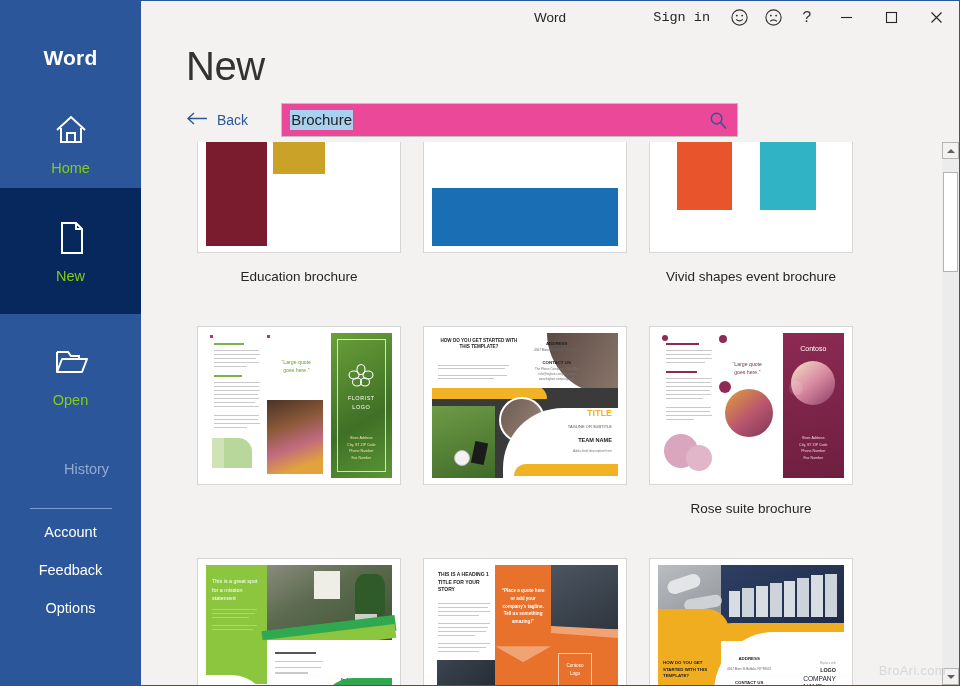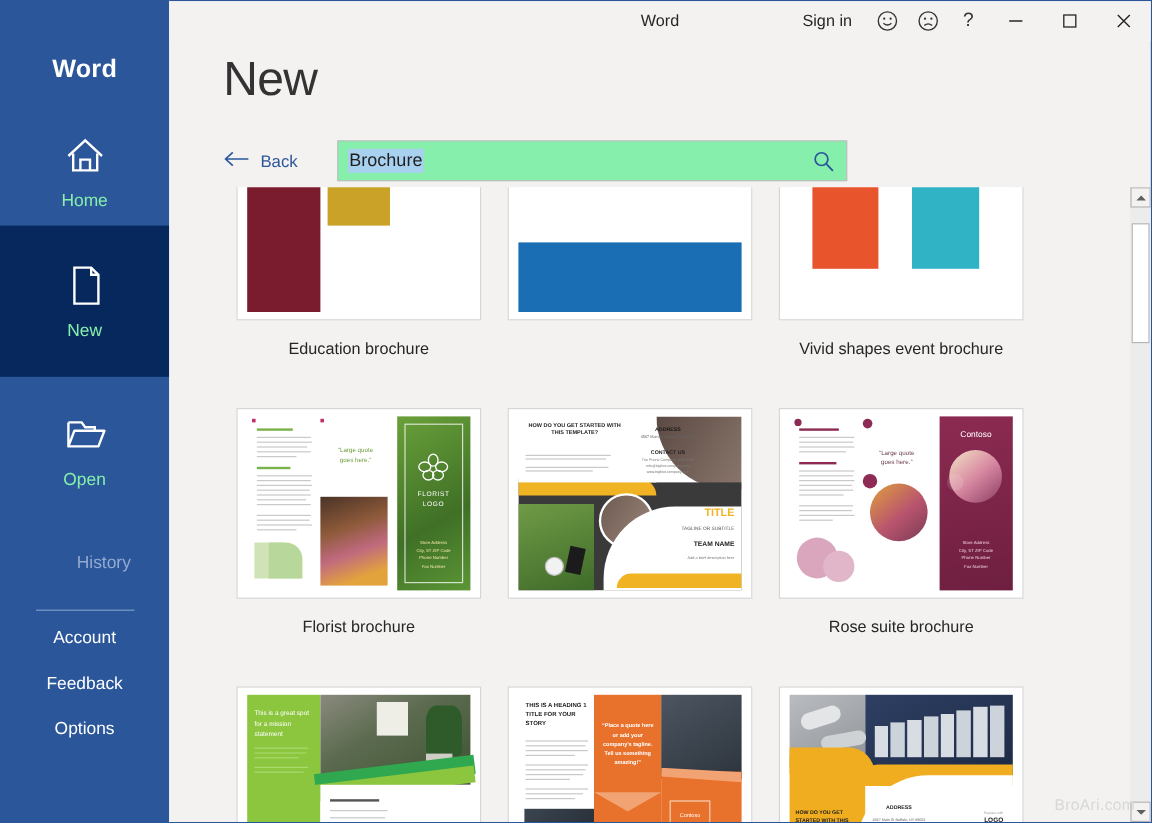--- a/index.html
+++ b/index.html
@@ -32,21 +32,21 @@
     letter-spacing: .2px;
     margin-top: 46px;
     color: #ffffff;
   }
   .rail-item {
     width: 141px;
     padding: 14px 0 12px 0;
     display: flex; flex-direction: column;
     align-items: center; justify-content: center;
     font-size: 14.5px;
-    color: #86efac;
+    color: #84cc16;
     cursor: default;
   }
   .rail-item .ico { display:block; height: 40px; margin-bottom: 10px; }
   .rail-item .lbl { display:block; }
   .rail-item.selected { background: #06285d; }
   .rail-spacer-home { margin-top: 26px; }
   .rail-divider {
     width: 82px; height: 1px;
     background: #7d9ccb;
     margin: 20px 0 4px 0;
@@ -77,21 +77,21 @@
   .title-center {
     position: absolute; left: 0; right: 0;
     text-align: center;
     font-size: 13.5px; color: #262626;
     pointer-events: none;
   }
   .title-right {
     margin-left: auto;
     display: flex; align-items: center;
     height: 33px;
-    position: relative; z-index: 2;
+    position: relative; z-index: 2; font-family: Liberation Mono, monospace;
   }
   .signin {
     font-size: 13.5px; color: #262626;
     padding: 0 12px; height: 33px;
     display: flex; align-items: center;
     cursor: default;
   }
   .tb-ico {
     width: 34px; height: 33px;
     display: flex; align-items: center; justify-content: center;
@@ -106,33 +106,33 @@
   
   .page-title {
     font-size: 40px; font-weight: 300;
     color: #333333;
     margin: 10px 0 0 45px;
     letter-spacing: -.5px;
   }
 
   .searchrow {
     display: flex; align-items: center;
-    margin: 28px 0 0 45px;
+    margin: 14px 0 0 45px;
   }
   .back {
     display: flex; align-items: center; gap: 9px;
     color: #2b579a; font-size: 14px;
     cursor: pointer;
     padding-right: 14px;
   }
   .searchbox {
     position: relative;
-    width: 425px; height: 34px;
+    width: 457px; height: 34px;
     margin-left: 19px;
-    background: #86efac;
+    background: #ec4899;
     border: 1px solid #bfbfbf;
     display: flex; align-items: center;
   }
   .searchbox .val {
     font-size: 15px; color: #1f1f1f;
     margin-left: 8px;
     background: #a8d0ef;
     padding: 1px 1px 2px 1px;
     white-space: nowrap;
   }
@@ -424,21 +424,20 @@
                       </svg>
                   </div>
                   <div style="position:absolute;left:0;right:0;top:62px;text-align:center;color:#fff;font-size:5.5px;letter-spacing:.5px;">FLORIST</div>
                   <div style="position:absolute;left:0;right:0;top:71px;text-align:center;color:#fff;font-size:5.5px;letter-spacing:.5px;">LOGO</div>
                   <div style="position:absolute;left:0;right:0;bottom:16px;text-align:center;color:#f2e7a8;font-size:3.6px;line-height:1.9;">Store Address<br>City, ST ZIP Code<br>Phone Number<br>Fax Number</div>
                 </div>
                 <div style="position:absolute;left:4px;top:2px;width:3px;height:3px;background:#c0306a;"></div>
                 <div style="position:absolute;left:33%;top:2px;width:3px;height:3px;background:#c0306a;"></div>
               </div>
             </div>
-            <div class="cap">Florist brochure</div>
           </div>
 
           <div class="cell">
             <div class="thumb">
               <div class="doc" style="background:#fff;overflow:hidden;">
                 <div style="position:absolute;right:0;top:0;width:38%;height:42%;background:linear-gradient(120deg,#5b4a44,#8a766b);border-bottom-left-radius:70px;"></div>
                 <div style="position:absolute;left:0;top:38%;width:100%;height:62%;background:#3a3a3a;"></div>
                 <div style="position:absolute;left:0;top:36%;width:62%;height:14px;background:#f0b323;border-radius:0 40px 0 0;"></div>
                 <div style="position:absolute;left:0;bottom:0;width:34%;height:50%;background:linear-gradient(160deg,#6f9b46,#3f6b2a);"></div>
                 <div style="position:absolute;left:12%;bottom:8%;width:16px;height:16px;border-radius:50%;background:#f2f2f2;border:1px solid #bbb;"></div>

